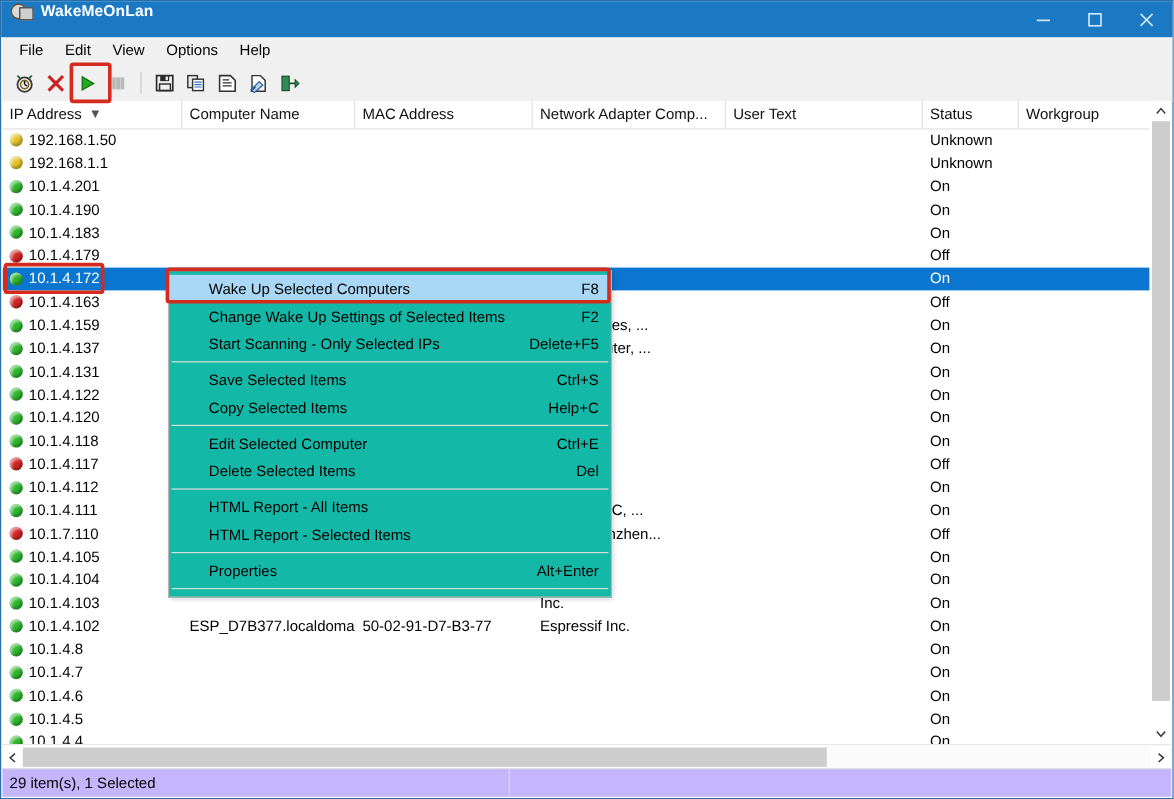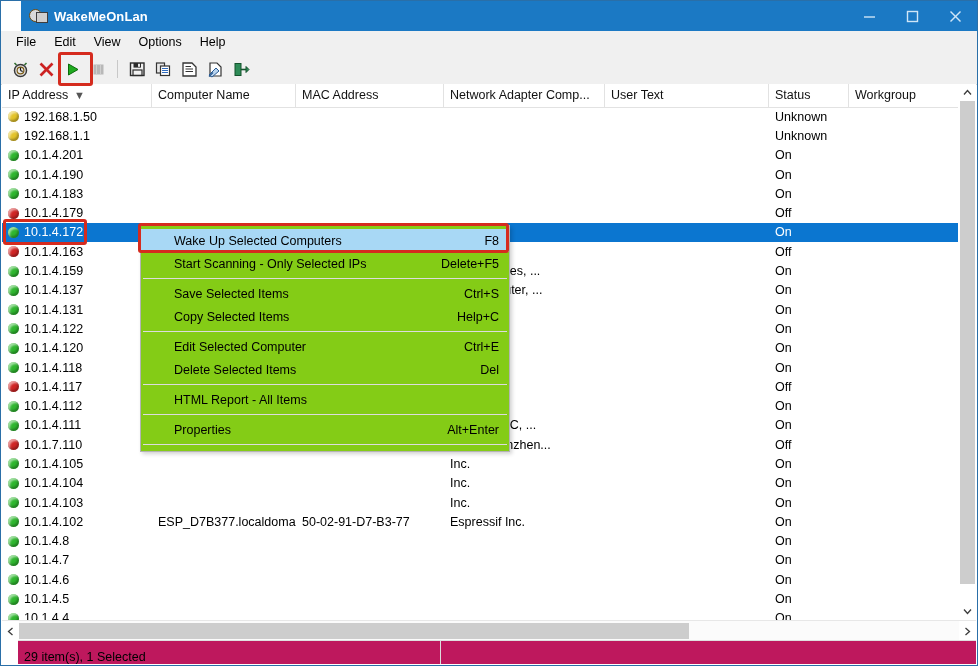--- a/index.html
+++ b/index.html
@@ -5,22 +5,22 @@
   html,body{margin:0;padding:0;}
   body{
     width:978px;height:666px;overflow:hidden;
     font-family:"Liberation Sans","DejaVu Sans",sans-serif;
     font-size:12px;color:#000;background:#f0f0f0;
   }
   #app{position:relative;width:978px;height:666px;background:#ffffff;
        border:1px solid #2a6fa8;box-sizing:border-box;}
 
   
-  .titlebar{height:30px;background:#1b79c4;display:flex;align-items:center;
-            position:relative;margin-left:20px;}
+  .titlebar{height:30px;background:#1b79c4;display:flex;
+            position:relative;}
   .title-icon{width:18px;height:18px;margin-left:8px;margin-right:7px;
               position:relative;flex:0 0 auto;}
   .title-icon .clock{position:absolute;left:0;top:2px;width:11px;height:11px;
         border-radius:50%;background:#d9d9d9;border:1.5px solid #6b4a12;}
   .title-icon .mon{position:absolute;left:7px;top:5px;width:10px;height:9px;
         background:#cfcfcf;border:1.5px solid #3d3d3d;}
   .title-text{color:#fff;font-size:13px;font-weight:bold;letter-spacing:.1px;}
   .wbtns{position:absolute;right:0;top:0;height:30px;display:flex;}
   .wbtn{width:43px;height:30px;display:flex;align-items:center;justify-content:center;}
   .wbtn svg{display:block;}
@@ -84,29 +84,29 @@
 
   
   .hsb{position:absolute;left:1px;right:1px;bottom:24px;height:20px;background:#fff;
        display:flex;align-items:center;border-top:1px solid #e7e7e7;}
   .hsb .arrow{width:17px;height:20px;display:flex;align-items:center;justify-content:center;
               color:#3c3c3c;font-size:10px;}
   .hsb .track{position:relative;flex:1;height:20px;background:#fbfbfb;}
   .hsb .thumb{position:absolute;left:0;top:2px;height:16px;width:670px;background:#cdcdcd;}
 
   
-  .statusbar{position:absolute;left:17px;right:1px;bottom:1px;height:23px;
-             background:#be185d;display:flex;align-items:flex-end;
+  .statusbar{position:absolute;left:1px;right:1px;bottom:1px;height:23px;
+             background:#c4b5fd;display:flex;align-items:center;
              border-top:1px solid #dfdfdf;}
   .statusbar .sec{padding-left:6px;font-size:12.5px;color:#000;}
   .statusbar .divider{width:1px;height:23px;background:#dcdcdc;margin-left:294px;}
 
   
   .ctxmenu{position:absolute;left:139px;top:224px;width:368px;
-           background:#84cc16;border:1px solid #b4b4b4;z-index:40;
+           background:#14b8a6;border:1px solid #b4b4b4;z-index:40;
            box-shadow:2px 2px 4px rgba(0,0,0,.18);}
   .mrow{height:23px;display:flex;align-items:center;position:relative;
         padding-left:33px;padding-right:10px;font-size:12.5px;color:#000;}
   .mrow .lbl{flex:1;white-space:nowrap;}
   .mrow .acc{color:#000;white-space:nowrap;font-size:12.5px;}
   .mrow.hl{background:#a8d8f5;}
   .msep{height:1px;background:#dcdcdc;margin:3px 2px 3px 2px;}
   .pad{height:3px;}
 </style>
 </head>
@@ -602,20 +602,24 @@
   </div>
 
   <div class="ctxmenu" id="ctxmenu">
     <div class="pad"></div>
     <div id="ctxitems">
         <div class="mrow hl">
           <div class="lbl">Wake Up Selected Computers</div>
           <div class="acc">F8</div>
         </div>
         <div class="mrow">
+          <div class="lbl">Change Wake Up Settings of Selected Items</div>
+          <div class="acc">F2</div>
+        </div>
+        <div class="mrow">
           <div class="lbl">Start Scanning - Only Selected IPs</div>
           <div class="acc">Delete+F5</div>
         </div>
         <div class="msep"></div>
         <div class="mrow">
           <div class="lbl">Save Selected Items</div>
           <div class="acc">Ctrl+S</div>
         </div>
         <div class="mrow">
           <div class="lbl">Copy Selected Items</div>
@@ -626,20 +630,24 @@
           <div class="lbl">Edit Selected Computer</div>
           <div class="acc">Ctrl+E</div>
         </div>
         <div class="mrow">
           <div class="lbl">Delete Selected Items</div>
           <div class="acc">Del</div>
         </div>
         <div class="msep"></div>
         <div class="mrow">
           <div class="lbl">HTML Report - All Items</div>
+          <div class="acc"></div>
+        </div>
+        <div class="mrow">
+          <div class="lbl">HTML Report - Selected Items</div>
           <div class="acc"></div>
         </div>
         <div class="msep"></div>
         <div class="mrow">
           <div class="lbl">Properties</div>
           <div class="acc">Alt+Enter</div>
         </div>
         <div class="msep"></div>
       </div>
     <div class="pad"></div>

